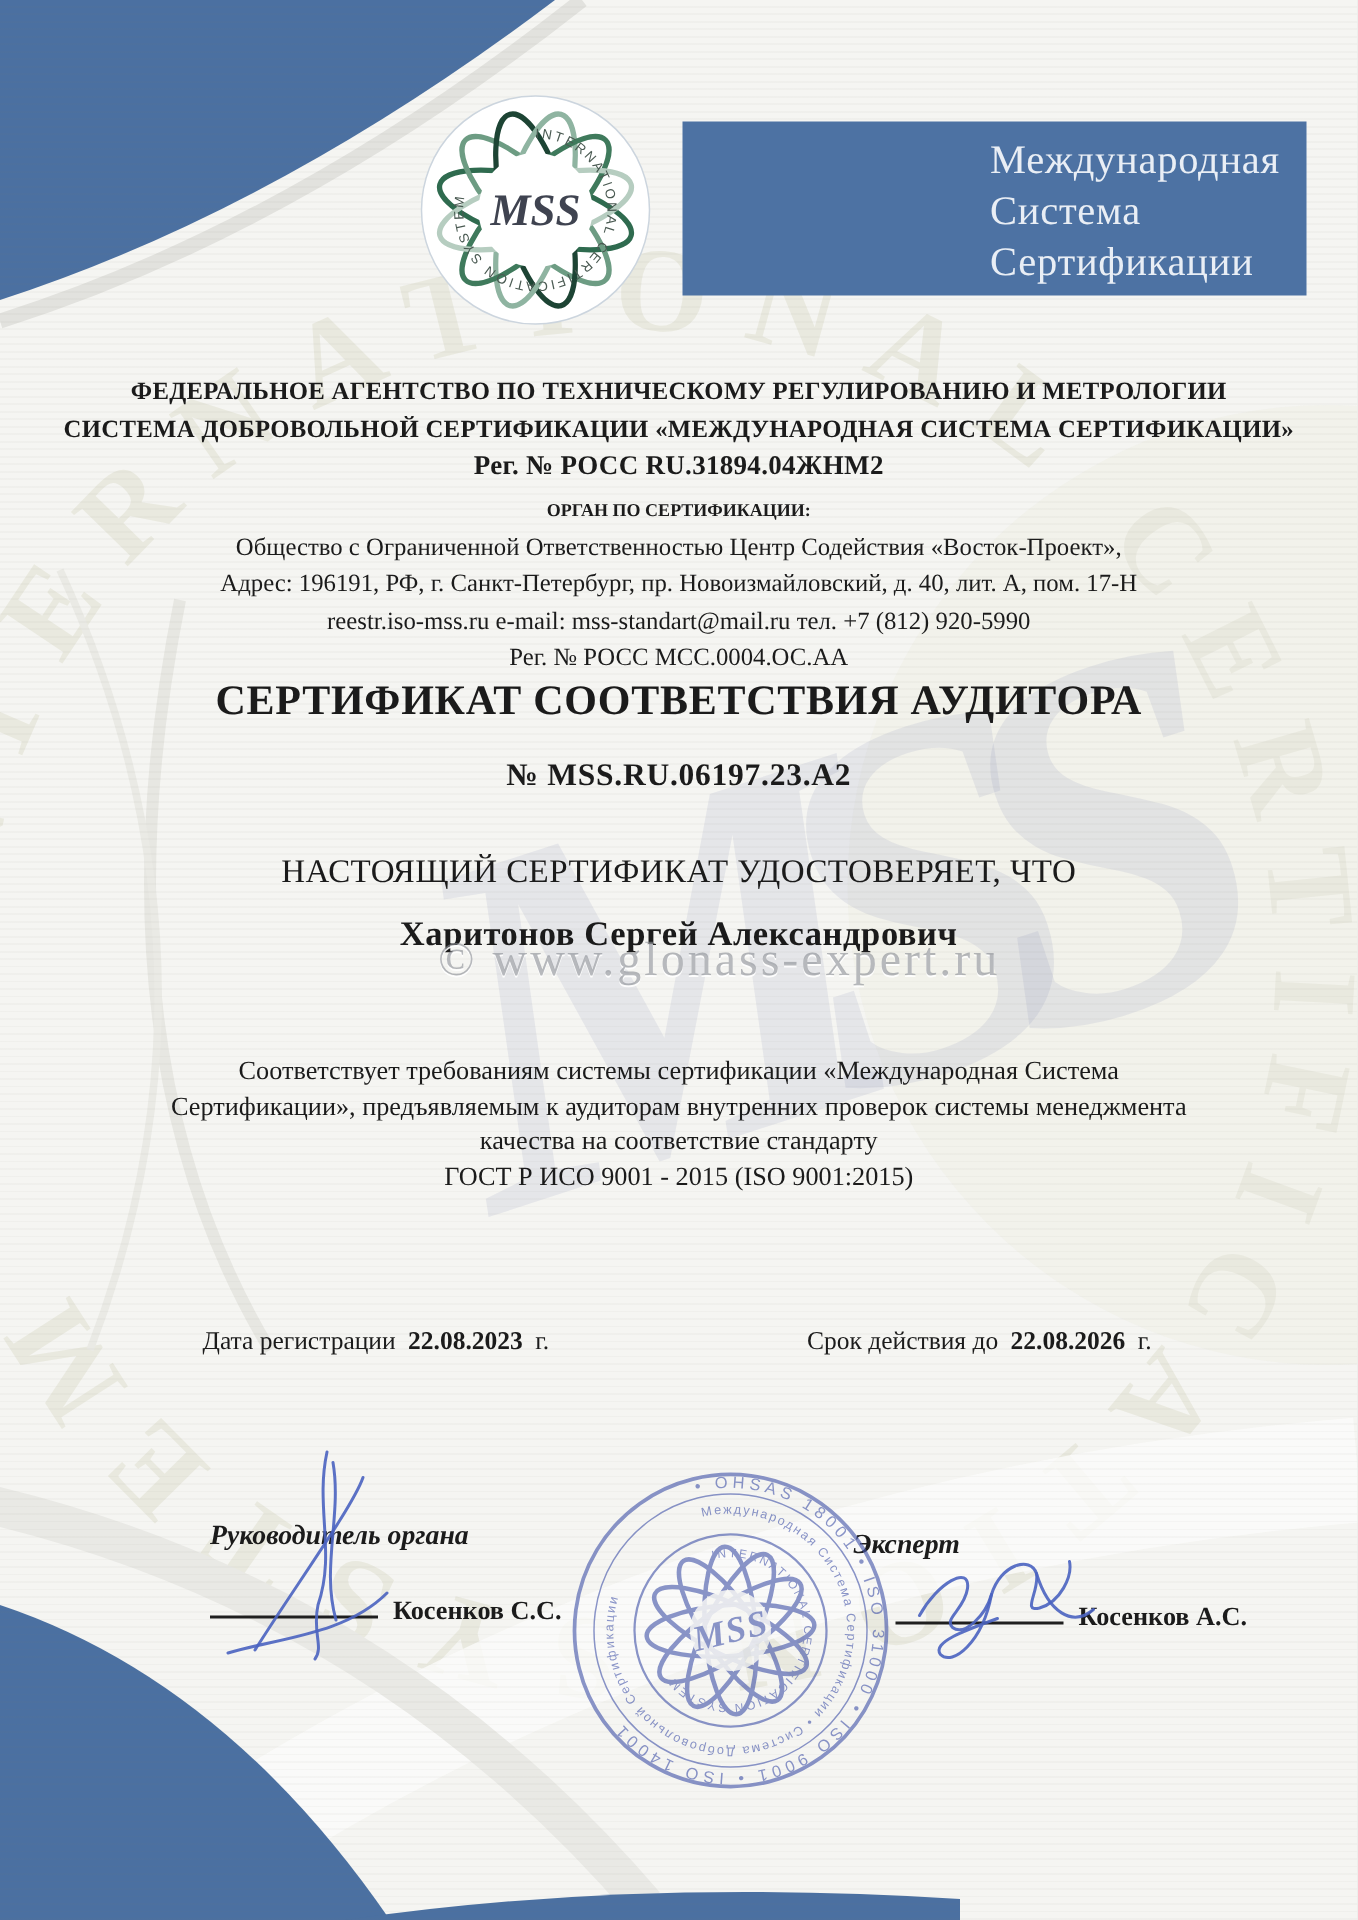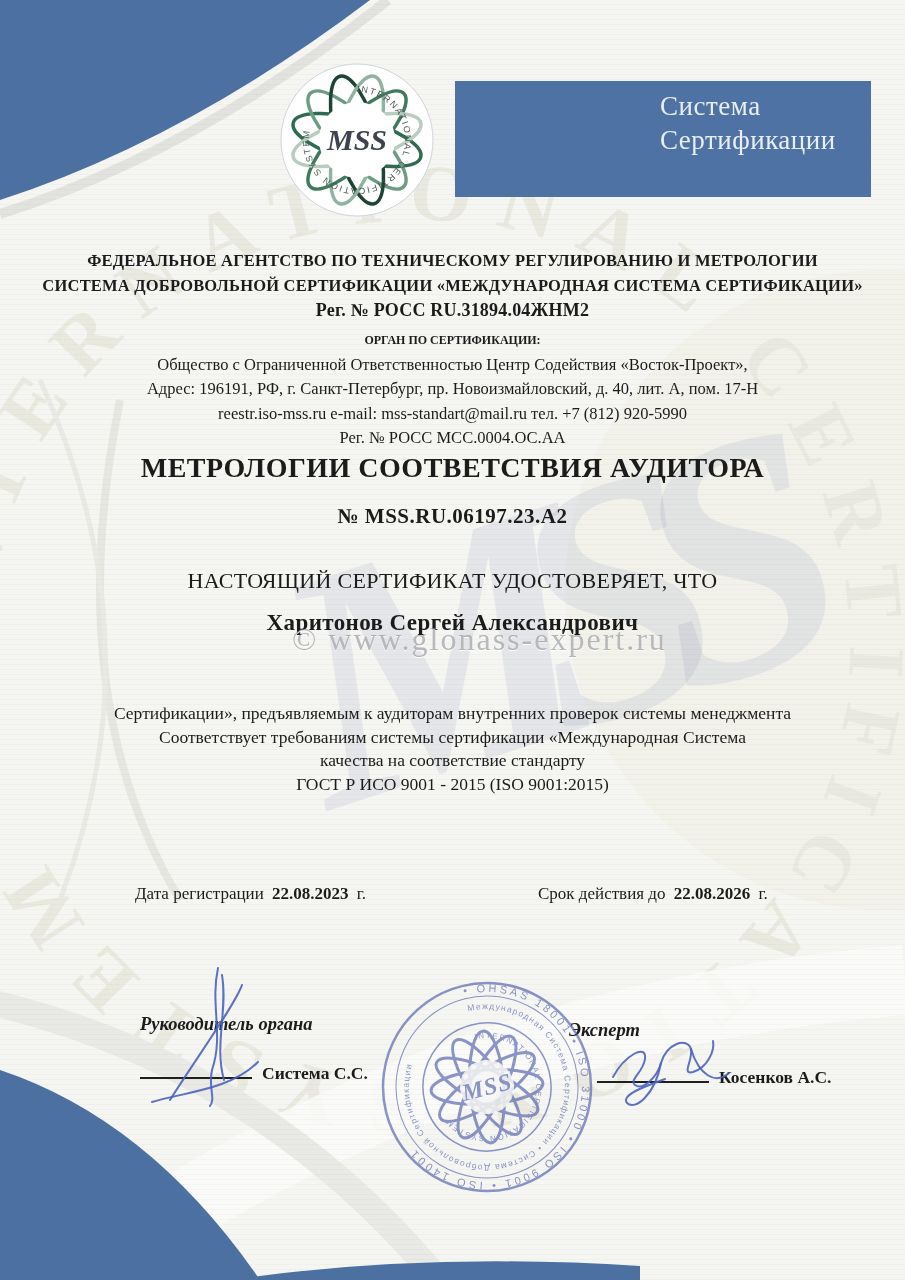--- a/index.html
+++ b/index.html
@@ -100,69 +100,70 @@
         <ellipse cx="80" cy="80" rx="66" ry="21" stroke="#3f7a5c" transform="rotate(135 80 80)"></ellipse>
         <ellipse cx="80" cy="80" rx="66" ry="21" stroke="#b6cdc0" transform="rotate(165 80 80)"></ellipse>
       </g>
       <circle cx="80" cy="80" r="38" fill="#ffffff"></circle>
       <text font-family="Liberation Sans, sans-serif" font-size="9" letter-spacing="1.6" fill="#4a5a52">
         <textPath href="#logoring">INTERNATIONAL CERTIFICATION SYSTEM</textPath>
       </text>
       <text x="80" y="90" text-anchor="middle" font-family="Liberation Serif, serif" font-size="30" font-weight="bold" font-style="italic" fill="#3f4350">MSS</text>
     </svg>
     <div class="banner-text">
+      <div>Международная</div>
       <div>Система</div>
       <div>Сертификации</div>
     </div>
   </div>
 
   <div class="layer center hdr">
     <div>ФЕДЕРАЛЬНОЕ АГЕНТСТВО ПО ТЕХНИЧЕСКОМУ РЕГУЛИРОВАНИЮ И МЕТРОЛОГИИ</div>
     <div>СИСТЕМА ДОБРОВОЛЬНОЙ СЕРТИФИКАЦИИ «МЕЖДУНАРОДНАЯ СИСТЕМА СЕРТИФИКАЦИИ»</div>
     <div class="reg">Рег. № РОСС RU.31894.04ЖНМ2</div>
   </div>
 
   <div class="layer center org">
     <div class="org-title">ОРГАН ПО СЕРТИФИКАЦИИ:</div>
     <div>Общество с Ограниченной Ответственностью Центр Содействия «Восток-Проект»,</div>
     <div>Адрес: 196191, РФ, г. Санкт-Петербург, пр. Новоизмайловский, д. 40, лит. А, пом. 17-Н</div>
     <div>reestr.iso-mss.ru e-mail: mss-standart@mail.ru тел. +7 (812) 920-5990</div>
     <div>Рег. № РОСС МСС.0004.ОС.АА</div>
   </div>
 
-  <div class="layer center cert-title">МЕТРОЛОГИИ СООТВЕТСТВИЯ АУДИТОРА</div>
+  <div class="layer center cert-title">СЕРТИФИКАТ СООТВЕТСТВИЯ АУДИТОРА</div>
   <div class="layer center cert-number">№ MSS.RU.06197.23.A2</div>
   <div class="layer center statement">НАСТОЯЩИЙ СЕРТИФИКАТ УДОСТОВЕРЯЕТ, ЧТО</div>
 
   <div class="layer center holder">Харитонов Сергей Александрович</div>
   <div class="credit-wm">© www.glonass-expert.ru</div>
 
   <div class="layer center bodytext">
+    <div>Соответствует требованиям системы сертификации «Международная Система</div>
     <div>Сертификации», предъявляемым к аудиторам внутренних проверок системы менеджмента</div>
-    <div>Соответствует требованиям системы сертификации «Международная Система</div>
     <div>качества на соответствие стандарту</div>
     <div>ГОСТ Р ИСО 9001 - 2015 (ISO 9001:2015)</div>
   </div>
 
   <div class="date-left">
     <span>Дата регистрации</span>
     <span class="dval">22.08.2023</span>
     <span>г.</span>
   </div>
   <div class="date-right">
     <span>Срок действия до</span>
     <span class="dval">22.08.2026</span>
     <span>г.</span>
   </div>
 
   <div class="sig-title lft">Руководитель органа</div>
   <div class="sig-title rgt">Эксперт</div>
 
   <div class="sig-row lft">
-    <span class="sig-line"></span><span class="sig-name">Система С.С.</span>
+    <span class="sig-line"></span><span class="sig-name">Косенков С.С.</span>
   </div>
   <div class="sig-row rgt">
     <span class="sig-line"></span><span class="sig-name">Косенков А.С.</span>
   </div>
 
   <svg class="ink" style="left:140px;top:950px;" width="160" height="165" viewBox="0 0 160 165">
     <path d="M78,18 C70,55 84,85 72,120 C68,138 76,148 70,156"></path>
     <path d="M82,25 C88,60 74,95 84,130"></path>
     <path d="M30,150 C55,110 95,55 102,35"></path>
     <path d="M12,152 C45,142 90,140 118,112"></path>

